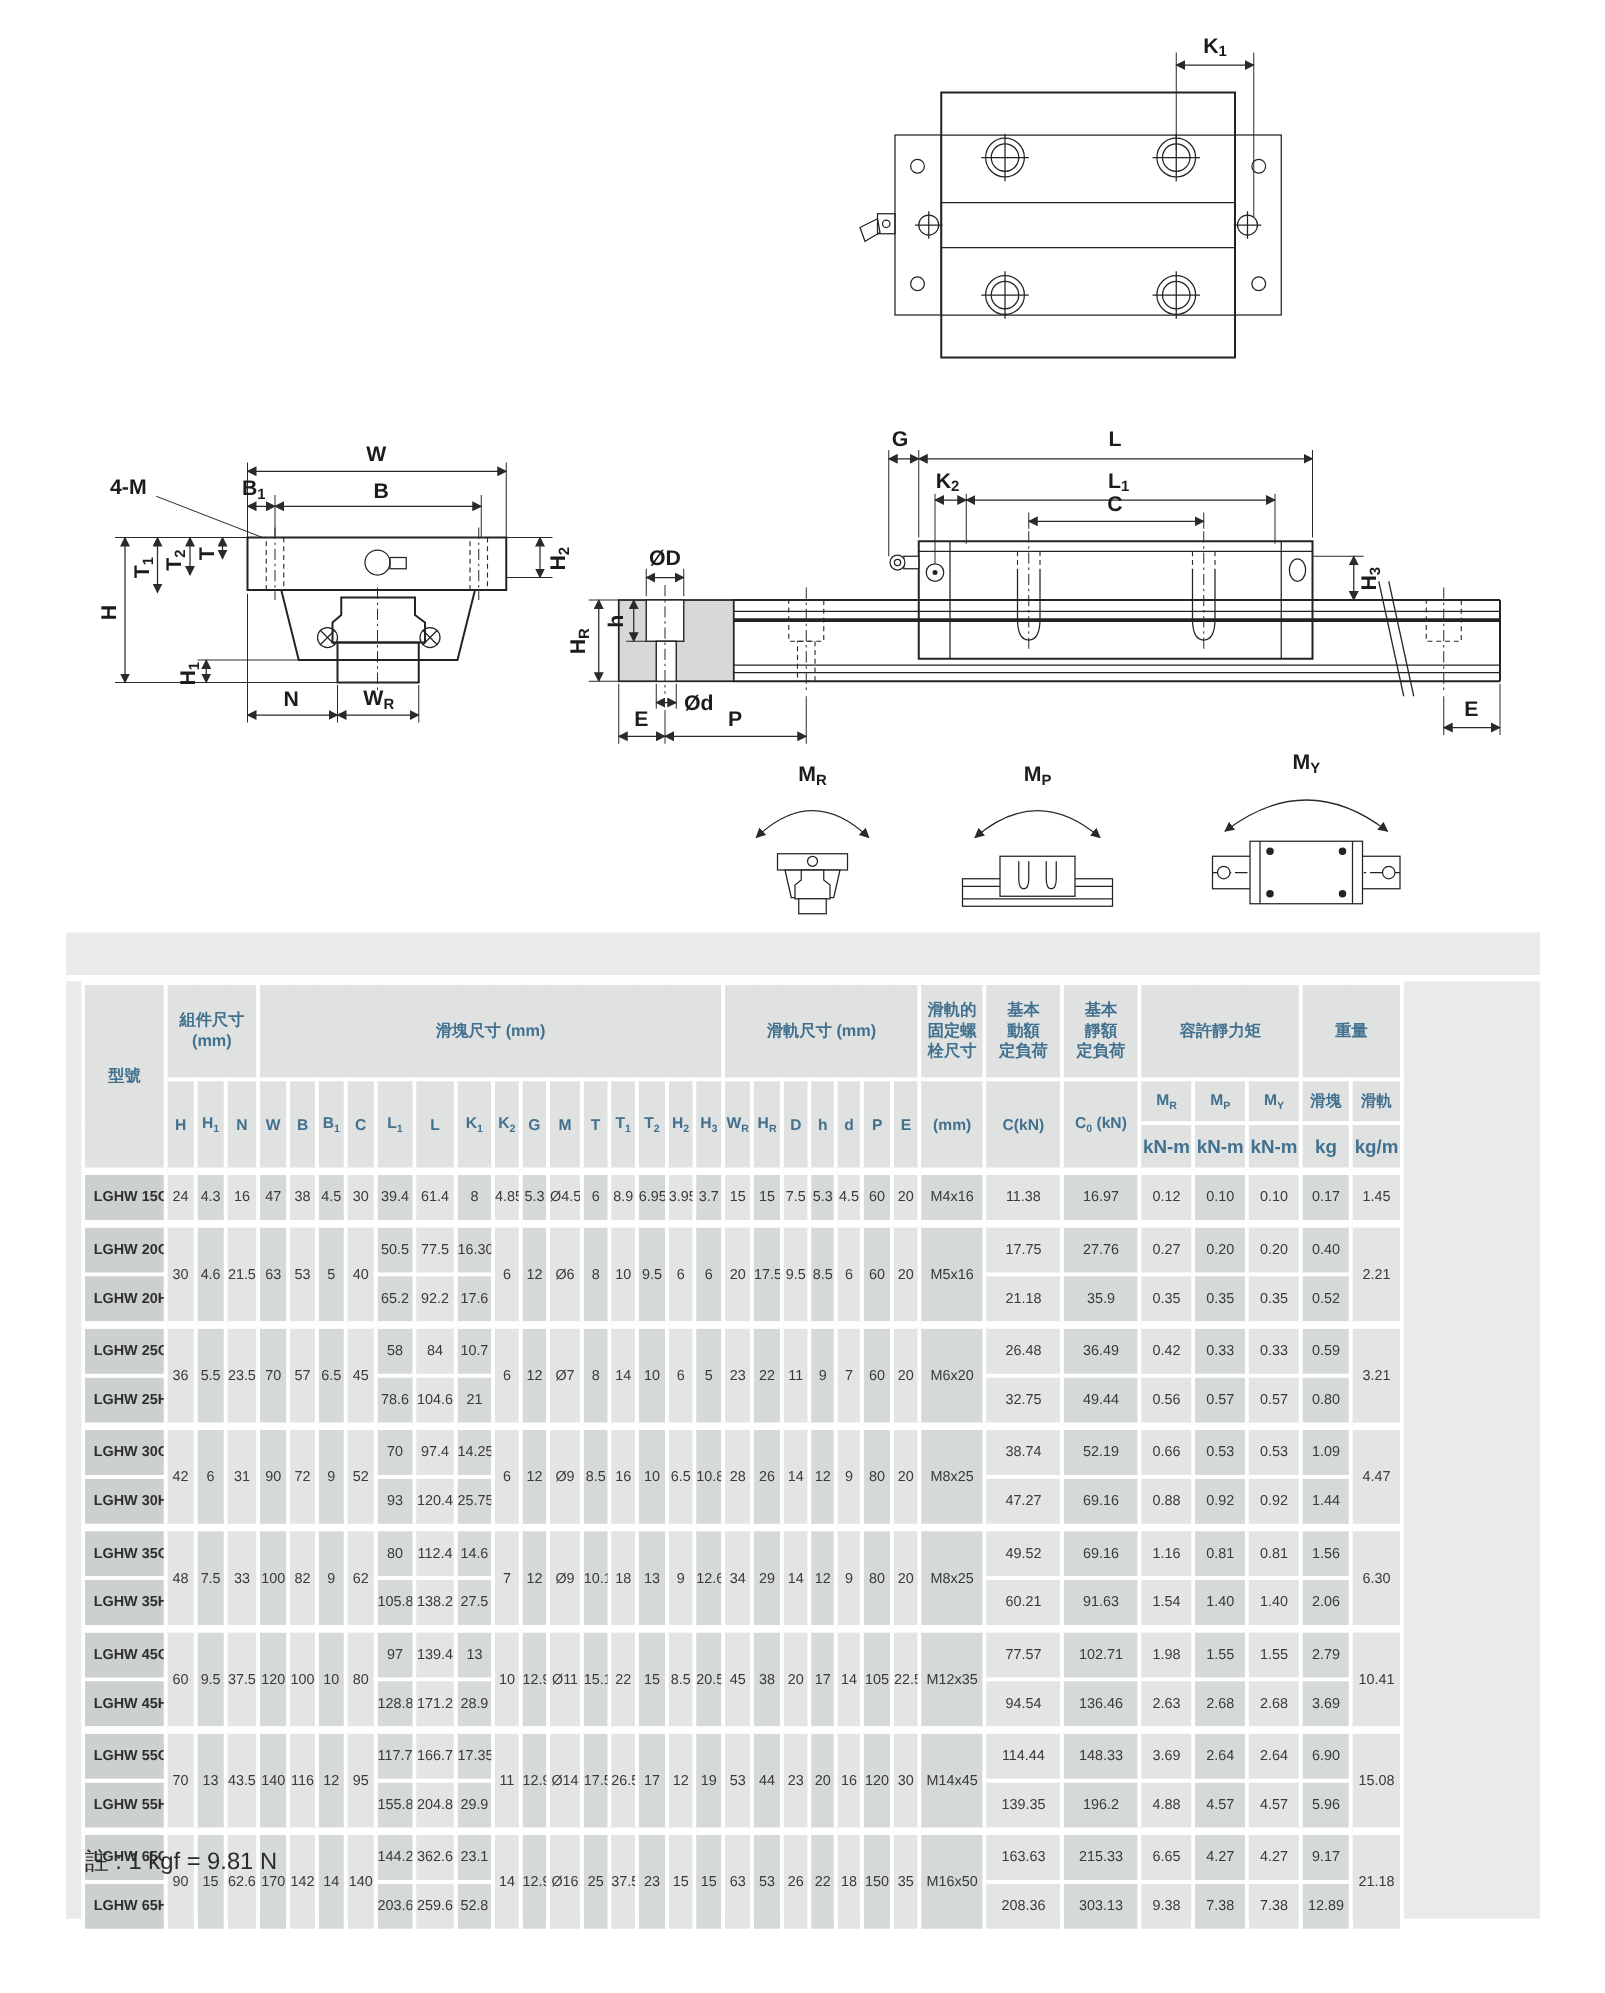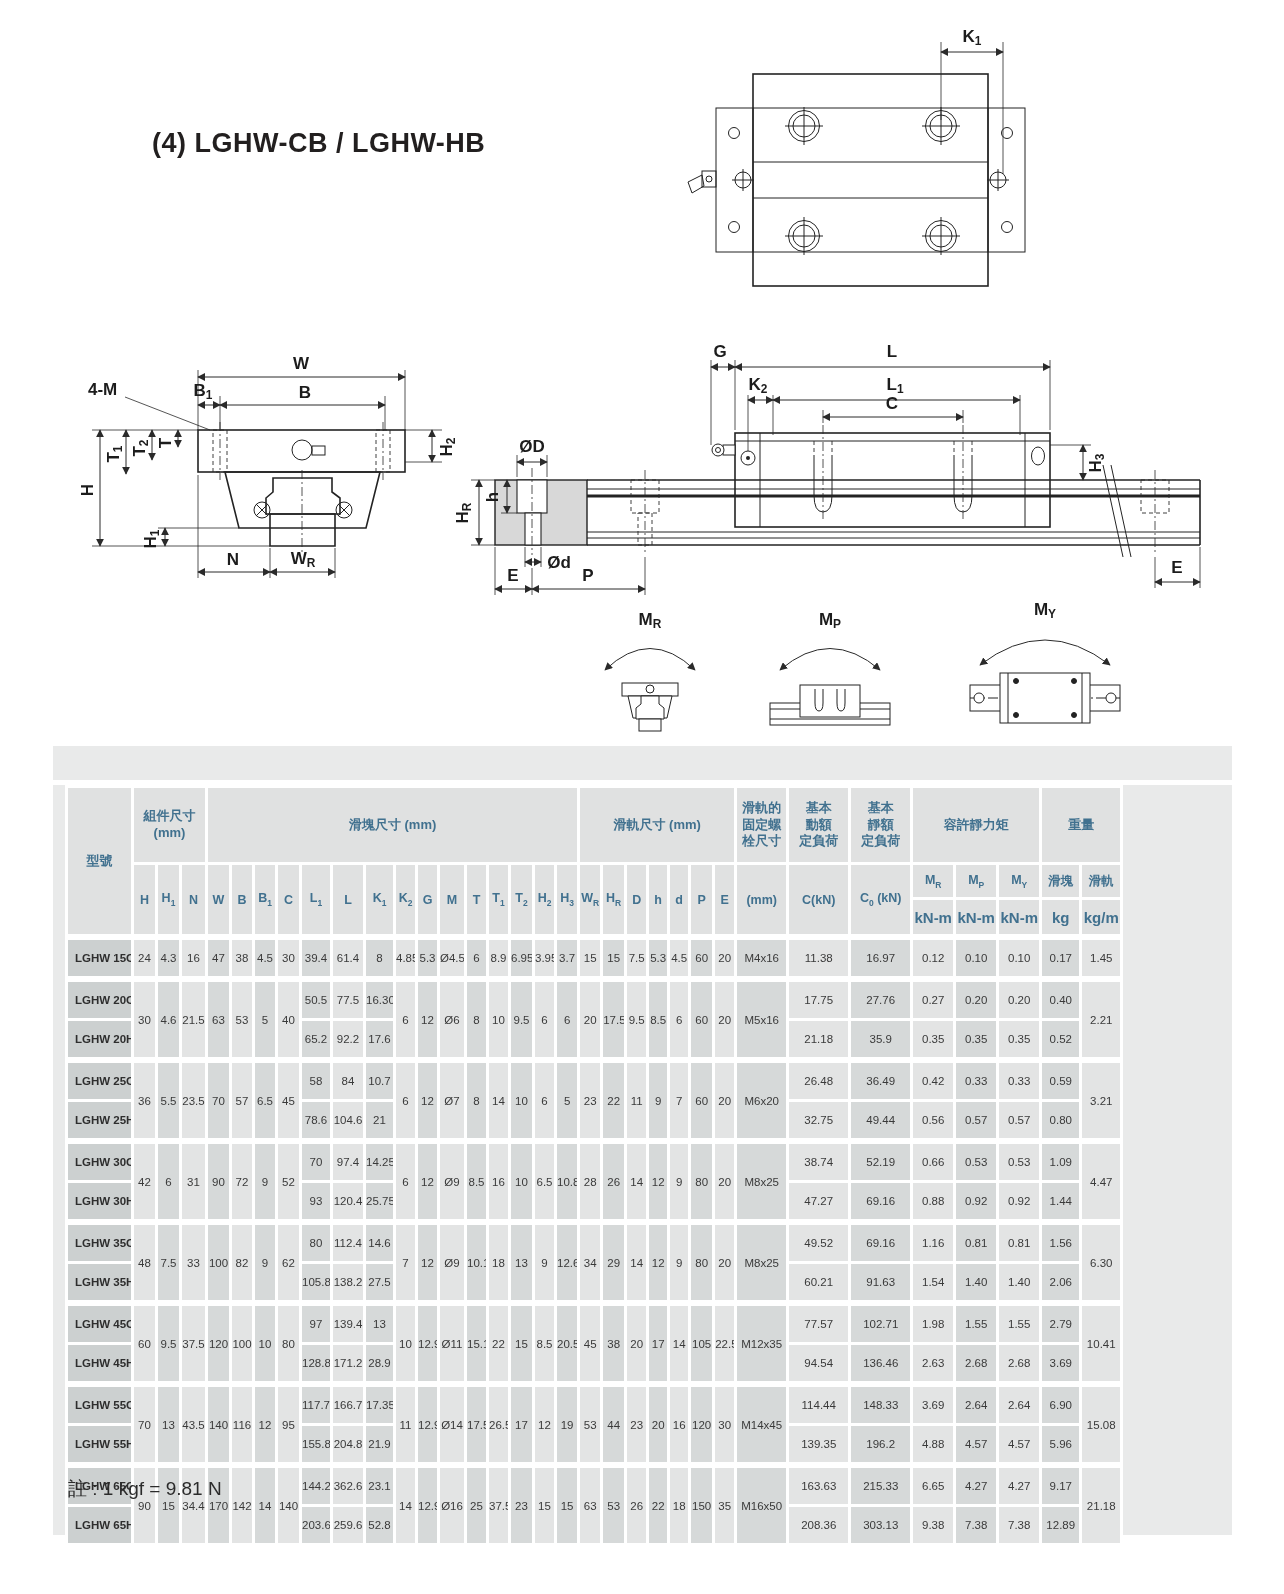--- a/index.html
+++ b/index.html
@@ -40,21 +40,20 @@
 <div id="page">
 
   <svg width="0" height="0" style="position:absolute">
     <defs>
       <marker id="arw" viewBox="0 0 10 10" refX="9" refY="5" markerWidth="8" markerHeight="8" orient="auto-start-reverse">
         <path d="M0,0 L10,5 L0,10 z" fill="#2a2a2a"></path>
       </marker>
     </defs>
   </svg>
 
-  <div class="title">(4) LGHW-CB / LGHW-HB</div>
 
   <svg class="drawing" style="left:658px;top:12px" width="430" height="300" viewBox="0 0 430 300">
     <g>
       <line class="ext" x1="283" y1="108" x2="283" y2="30"></line>
       <line class="ext" x1="345" y1="162" x2="345" y2="30"></line>
       <line class="dim" x1="283" y1="40" x2="345" y2="40" marker-start="url(#arw)" marker-end="url(#arw)"></line>
       <text class="dlabel" x="314" y="30" text-anchor="middle"><tspan>K</tspan><tspan font-size="70%" dy="3">1</tspan></text>
     </g>
     <g>
       <rect class="outline" x="95" y="62" width="235" height="212" fill="#fff"></rect>
@@ -739,33 +738,33 @@
             <td class="lt">3.69</td>
             <td class="dk">2.64</td>
             <td class="lt">2.64</td>
             <td class="dk">6.90</td>
             <td rowspan="2" class="lt">15.08</td>
           </tr>
           <tr>
             <td class="model">LGHW 55HB</td>
             <td class="dk">155.8</td>
             <td class="lt">204.8</td>
-            <td class="dk">21.9</td>
+            <td class="dk">29.9</td>
             <td class="lt">139.35</td>
             <td class="dk">196.2</td>
             <td class="lt">4.88</td>
             <td class="dk">4.57</td>
             <td class="lt">4.57</td>
             <td class="dk">5.96</td>
           </tr>
           <tr class="gf">
             <td class="model">LGHW 65CB</td>
             <td rowspan="2" class="lt">90</td>
             <td rowspan="2" class="dk">15</td>
-            <td rowspan="2" class="lt">34.4</td>
+            <td rowspan="2" class="lt">62.6</td>
             <td rowspan="2" class="dk">170</td>
             <td rowspan="2" class="lt">142</td>
             <td rowspan="2" class="dk">14</td>
             <td rowspan="2" class="lt">140</td>
             <td class="dk">144.2</td>
             <td class="lt">362.6</td>
             <td class="dk">23.1</td>
             <td rowspan="2" class="lt">14</td>
             <td rowspan="2" class="dk">12.9</td>
             <td rowspan="2" class="lt">Ø16</td>

